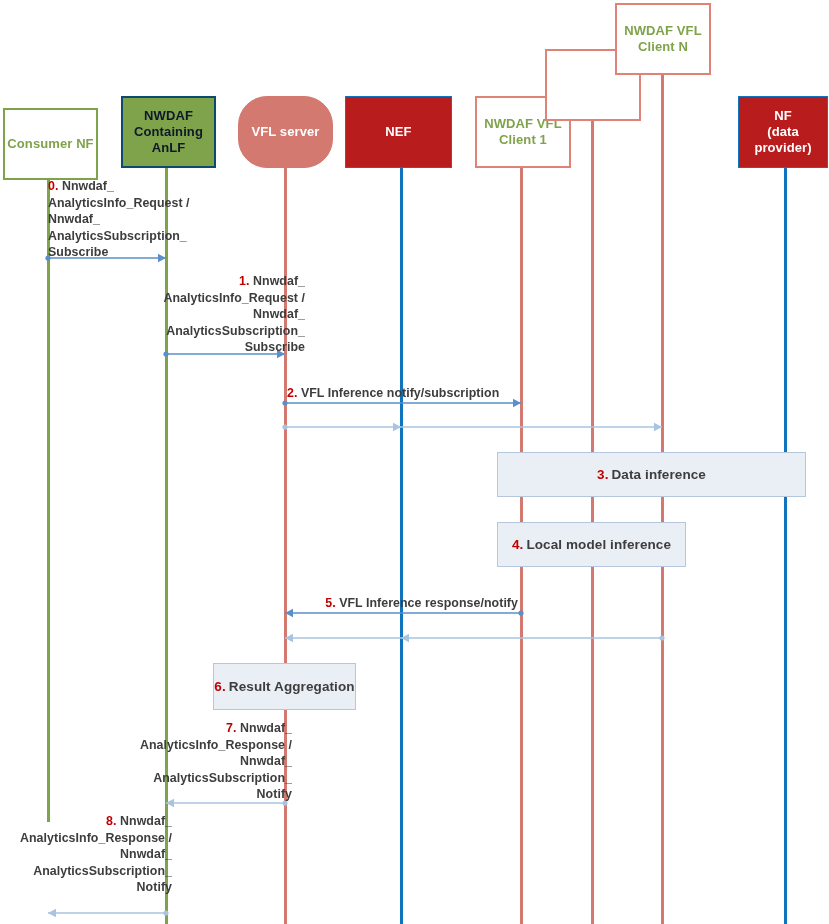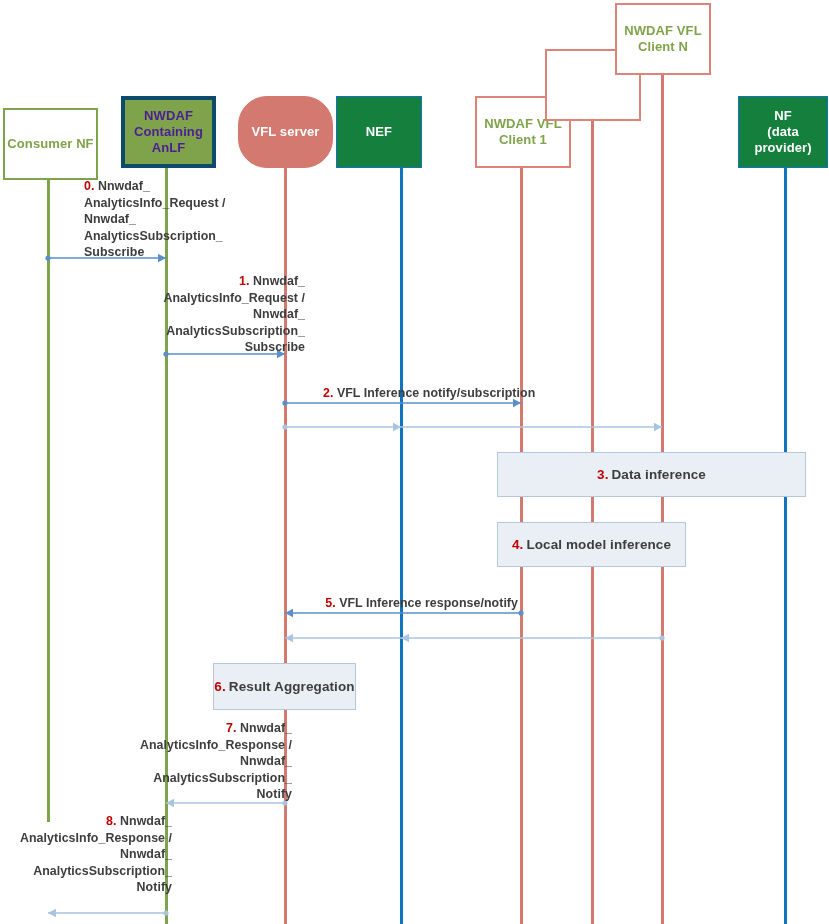--- a/index.html
+++ b/index.html
@@ -31,36 +31,36 @@
     align-items: center;
     justify-content: center;
     text-align: center;
     font-size: 13px;
     font-weight: bold;
     line-height: 1.25;
     letter-spacing: 0.1px;
   }
   .actor-filled-green {
     background: #7fa34a;
-    border: 4px solid #0c4a6e;
-    color: #4c1d95;
+    border: 2px solid #0c4a6e;
+    color: #0f172a;
     text-align: center;
   }
   .actor-hollow-green {
     background: #ffffff;
     border: 2px solid #7fa34a;
     color: #7fa34a;
   }
   .actor-filled-salmon {
     background: #d4796f;
     border: 1px solid #d4796f;
     color: #ffffff;
   }
   .actor-filled-blue {
-    background: #15803d;
+    background: #b91c1c;
     border: 1px solid #0f74bd;
     color: #ffffff;
   }
   .actor-hollow-salmon {
     background: #ffffff;
     border: 2px solid #dd8378;
     color: #7fa34a;
   }
   .actor-label { pointer-events: none; white-space: pre-line; }
 
@@ -88,21 +88,21 @@
   .msg {
     position: absolute;
     font-size: 12.4px;
     font-weight: bold;
     color: #3d3d3d;
     line-height: 1.33;
     letter-spacing: 0.05px;
     white-space: pre-line;
   }
   .msg .num { color: #c00000; }
-  .msg.left  { text-align: left; padding-left: 36px; }
+  .msg.left  { text-align: left; }
   .msg.right { text-align: right; }
 </style>
 </head>
 <body>
 
 <div id="diagram">
 
   <div id="lifelines-layer">
       <div class="lifeline" style="left: 47px; top: 168px; height: 654px; background: rgb(127, 163, 74);"></div>
       <div class="lifeline" style="left: 165px; top: 168px; height: 756px; background: rgb(127, 163, 74);"></div>
@@ -178,21 +178,21 @@
         <span class="actor-label">Consumer NF</span>
       </div>
       <div class="actor actor-filled-green" style="left: 121px; top: 96px; width: 95px; height: 72px;">
         <span class="actor-label">NWDAF
 Containing
 AnLF</span>
       </div>
       <div class="actor actor-filled-salmon" style="left: 238px; top: 96px; width: 95px; height: 72px; border-radius: 29px;">
         <span class="actor-label">VFL server</span>
       </div>
-      <div class="actor actor-filled-blue" style="left: 336px; top: 96px; width: 86px; height: 72px;">
+      <div class="actor actor-filled-blue" style="left: 345px; top: 96px; width: 107px; height: 72px;">
         <span class="actor-label">NEF</span>
       </div>
       <div class="actor actor-hollow-salmon" style="left: 475px; top: 96px; width: 96px; height: 72px;">
         <span class="actor-label">NWDAF VFL
 Client 1</span>
       </div>
       <div class="actor actor-hollow-salmon" style="left: 545px; top: 49px; width: 96px; height: 72px;">
         <span class="actor-label"></span>
       </div>
       <div class="actor actor-hollow-salmon" style="left: 615px; top: 3px; width: 96px; height: 72px;">

